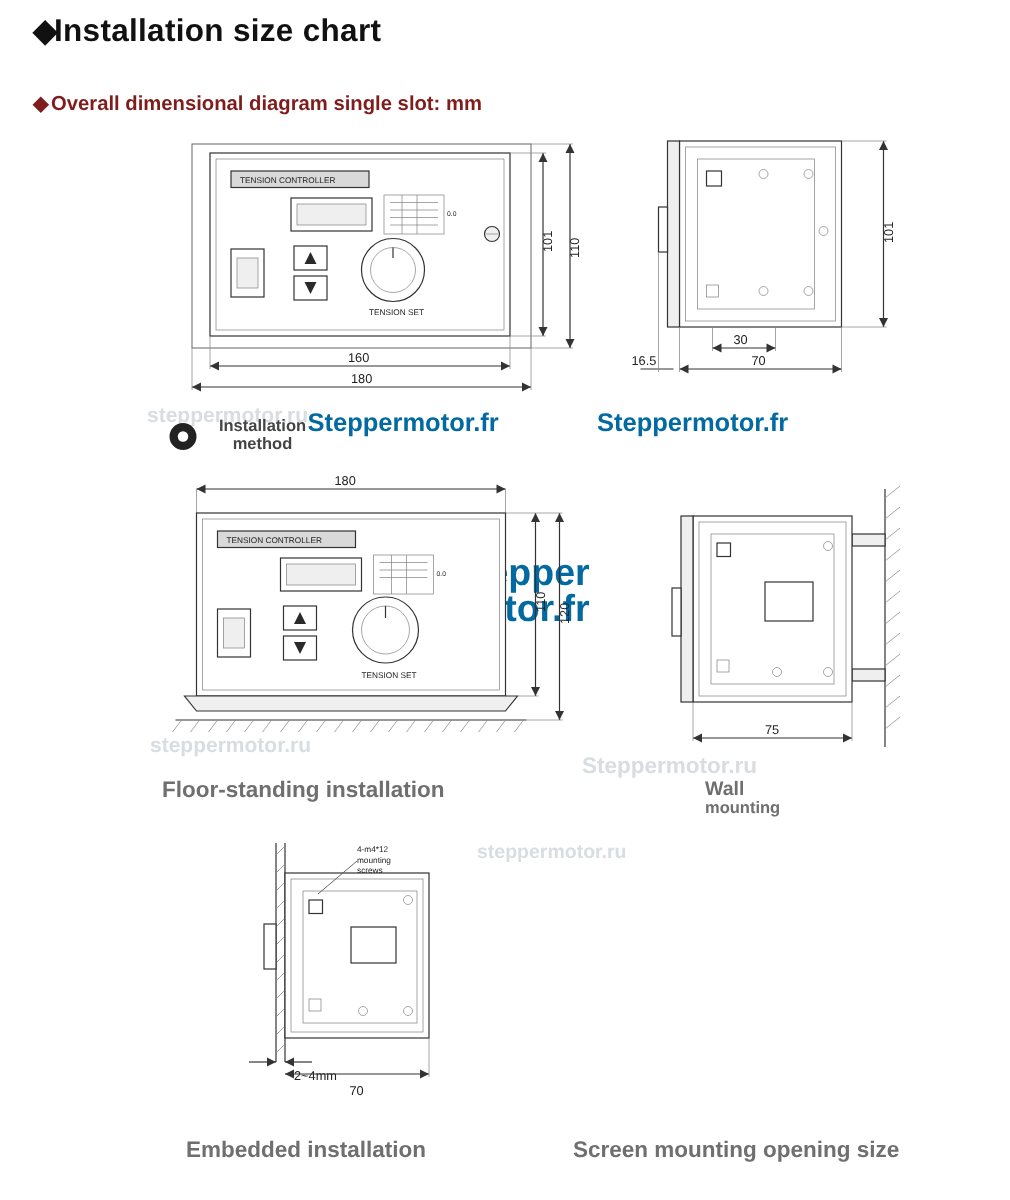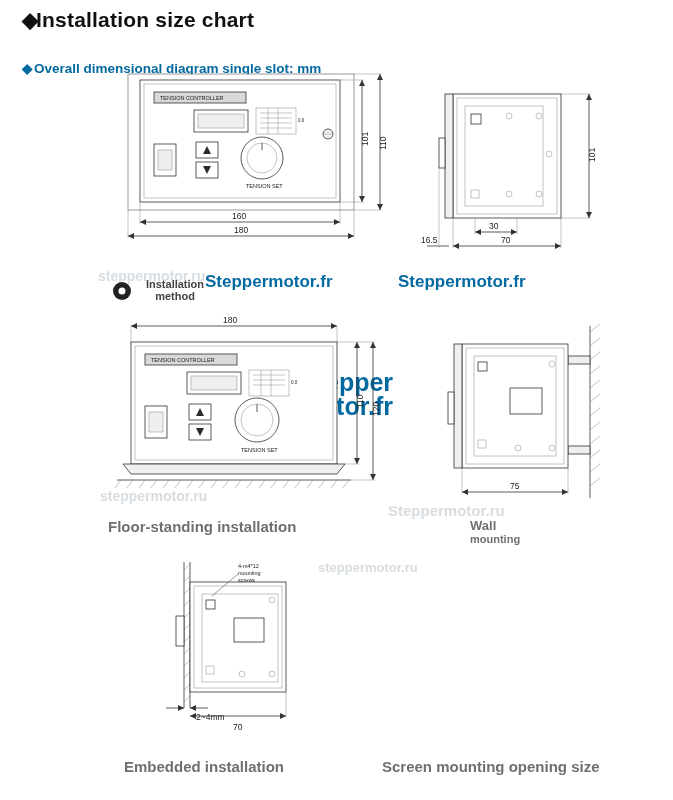--- a/index.html
+++ b/index.html
@@ -15,21 +15,21 @@
 
   
   .h1{
     position:absolute;left:22px;top:8px;
     font-size:21px;font-weight:bold;color:#111;
     letter-spacing:.2px;
   }
   .h1 .bullet{display:inline-block;width:14px;}
   .h2{
     position:absolute;left:22px;top:60px;
-    font-size:13.5px;font-weight:bold;color:#0369a1;
+    font-size:13.5px;font-weight:bold;color:#7f1d1d;
   }
   .h2 .bullet{display:inline-block;width:12px;}
 
   
   .blk{position:absolute;}
   .cap{
     position:absolute;
     font-size:15px;font-weight:bold;color:#6f6f6f;
     text-align:left;
   }
@@ -74,21 +74,21 @@
 
   <div class="wm grey" style="left:98px;top:268px;font-size:14px;">steppermotor.ru</div>
   <div class="wm blue" style="left:205px;top:272px;font-size:17px;">Steppermotor.fr</div>
   <div class="wm blue" style="left:398px;top:272px;font-size:17px;">Steppermotor.fr</div>
   <div class="wm blue" style="left:300px;top:368px;font-size:25px;">Stepper</div>
   <div class="wm blue" style="left:300px;top:392px;font-size:25px;">Motor.fr</div>
   <div class="wm grey" style="left:100px;top:488px;font-size:14px;">steppermotor.ru</div>
   <div class="wm grey" style="left:388px;top:502px;font-size:15px;">Steppermotor.ru</div>
   <div class="wm grey" style="left:318px;top:560px;font-size:13px;">steppermotor.ru</div>
 
-  <div class="blk" style="left:110px;top:66px;text-decoration:underline;">
+  <div class="blk" style="left:110px;top:88px;text-decoration:underline;">
     <svg width="290" height="180" viewBox="0 0 290 180">
 
       <rect x="18" y="8" width="226" height="136" class="ln2 fillw"></rect>
 
       <rect x="30" y="14" width="200" height="122" class="ln fillw"></rect>
       <rect x="34" y="18" width="192" height="114" class="thin"></rect>
 
       <rect x="44" y="26" width="92" height="11" class="ln fillgd"></rect>
       <text class="lbl tiny" x="50" y="34">TENSION CONTROLLER</text>
 

